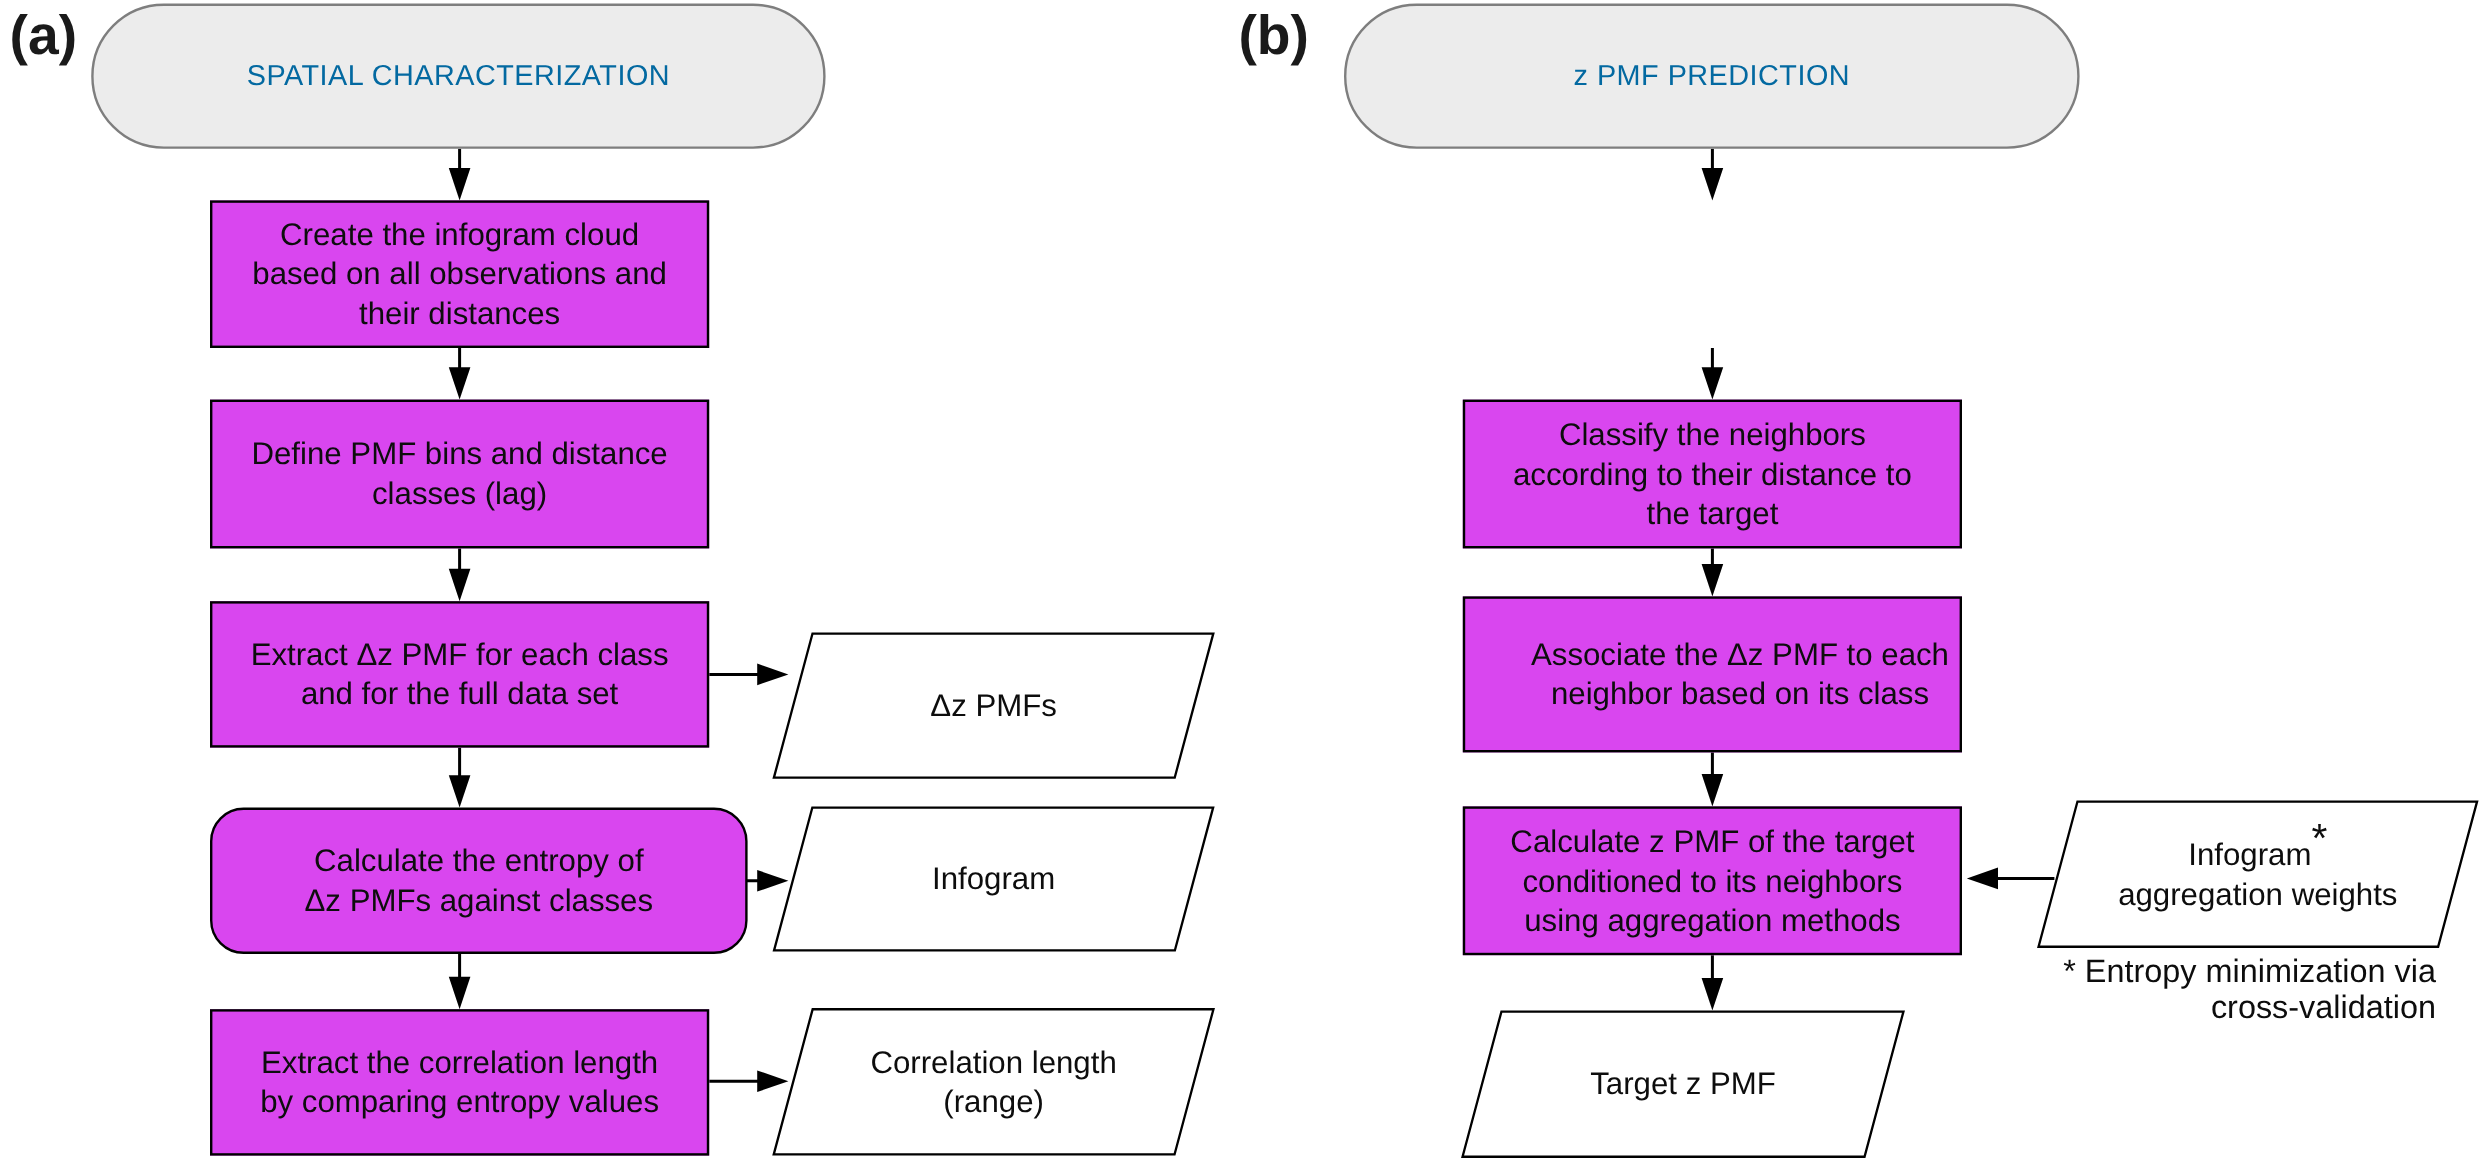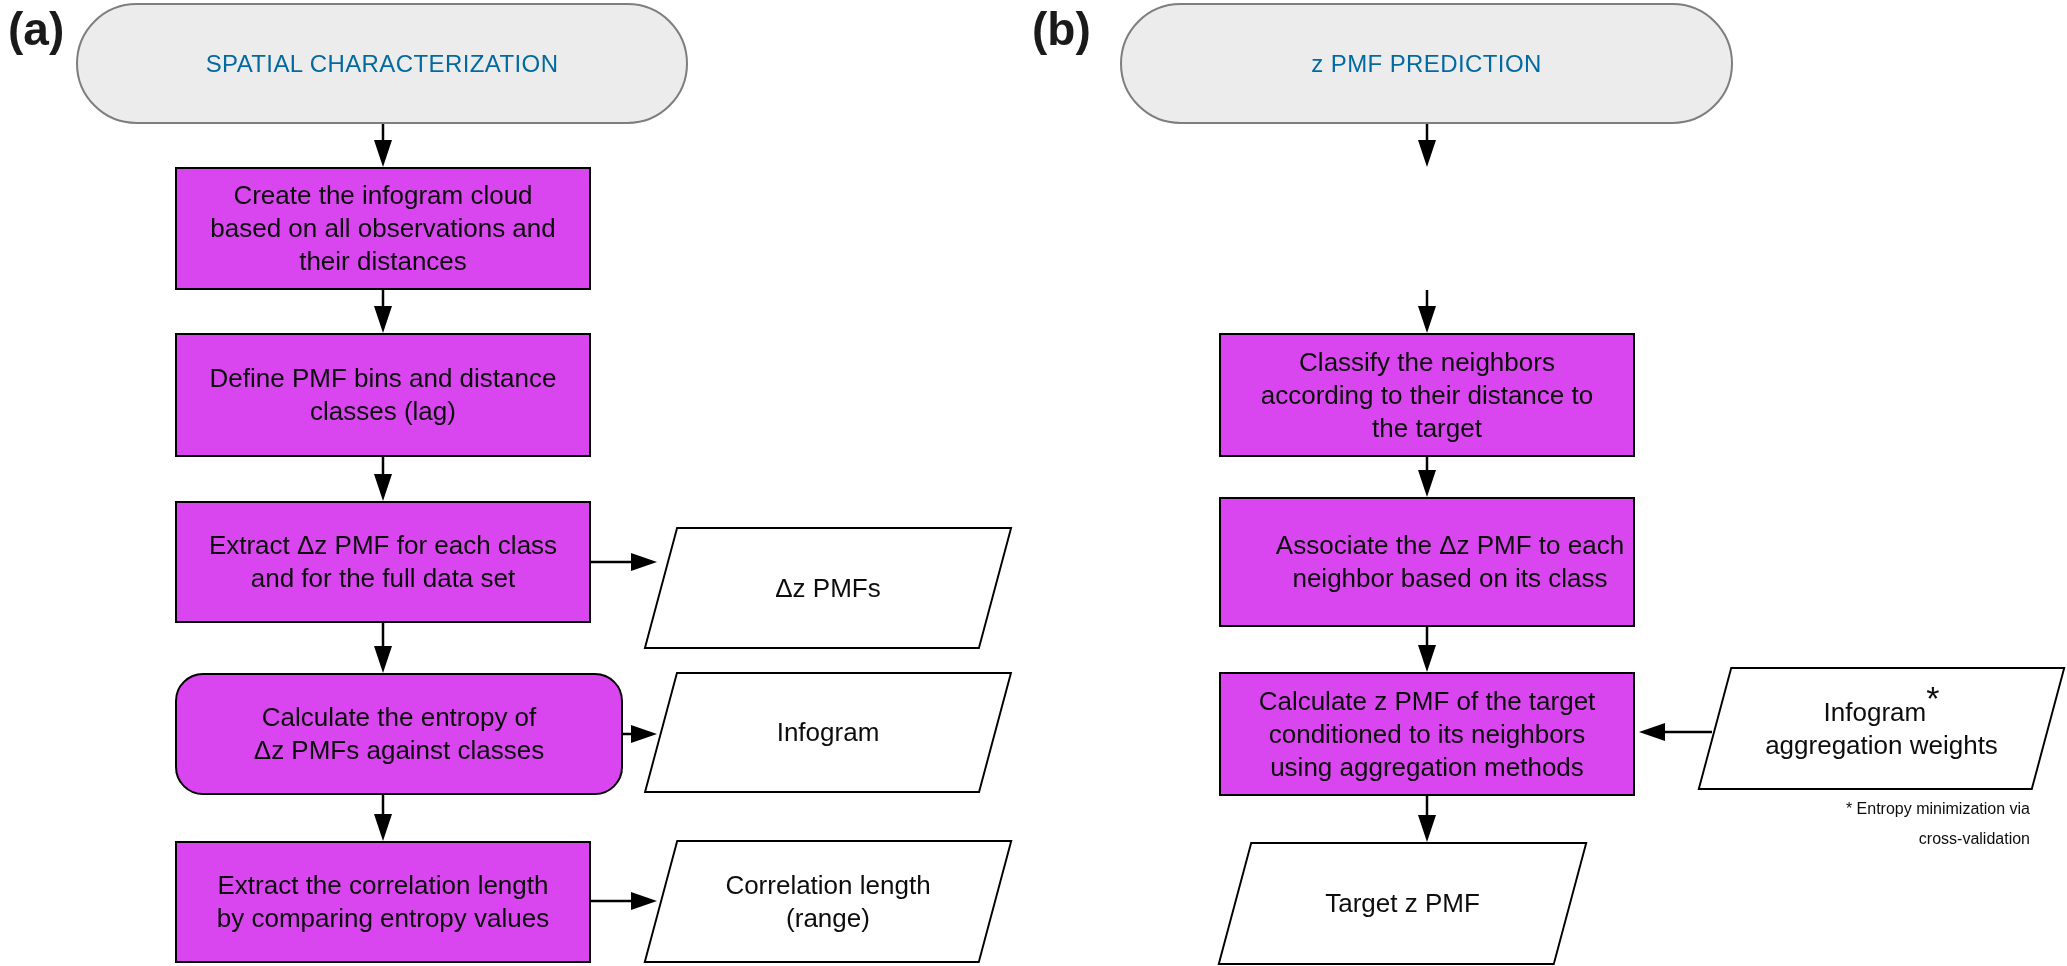--- a/index.html
+++ b/index.html
@@ -80,21 +80,21 @@
     color: #0d0d0d;
   }
   .sup-star {
     font-size: 34px;
     position: relative;
     top: -11px;
     line-height: 0;
   }
   .footnote {
     position: absolute;
-    font-size: 16px;
+    font-size: 27px;
     line-height: 30px;
     text-align: right;
     white-space: pre-line;
     color: #0d0d0d;
   }
   .arrow-layer {
     position: absolute;
     top: 0; left: 0;
     pointer-events: none;
   }

